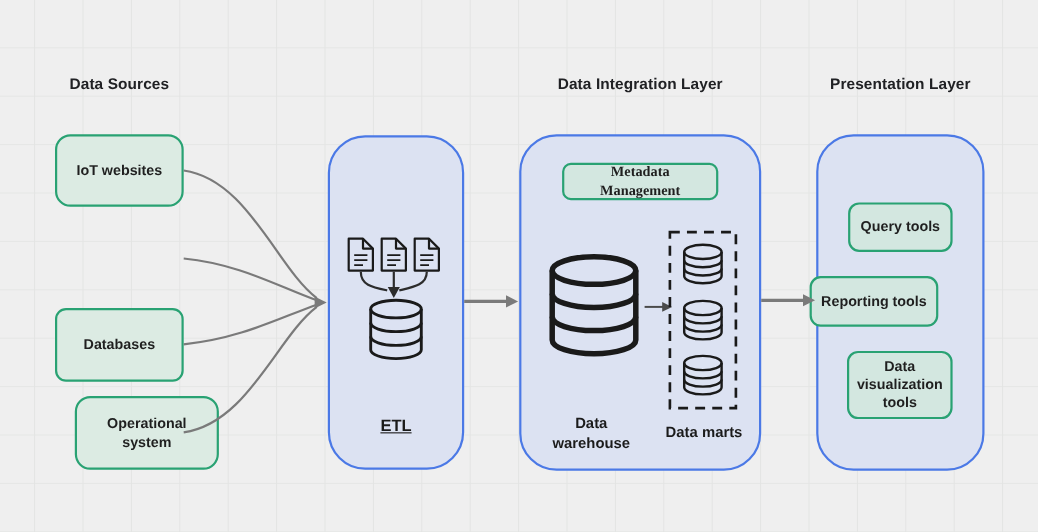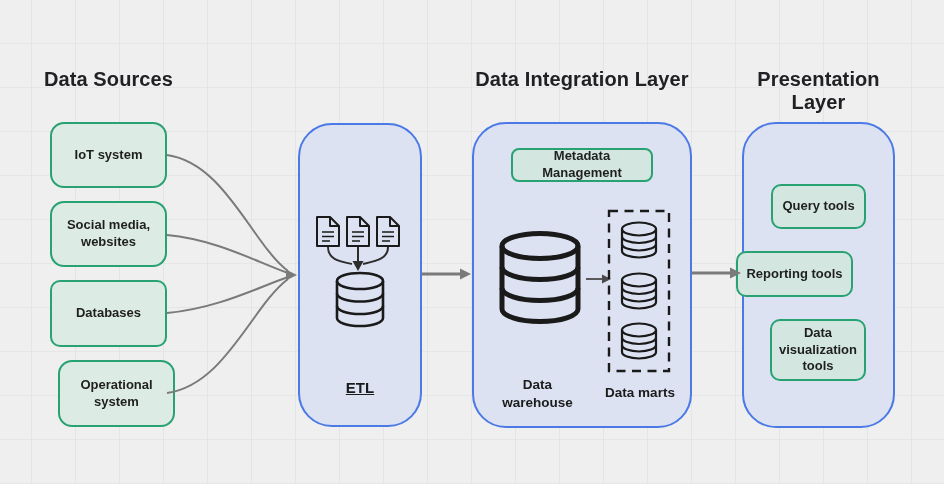--- a/index.html
+++ b/index.html
@@ -13,21 +13,21 @@
     position:relative;width:944px;height:484px;
     background-color:#efefef;
     background-image:
       linear-gradient(to right,#e3e4e3 1px,transparent 1px),
       linear-gradient(to bottom,#e5e6e5 1px,transparent 1px);
     background-size:44px 44px;
     background-position:31px 43px;
   }
   .col-title{
     position:absolute;
-    font-weight:bold;font-size:20px;color:#202124;
+    font-weight:bold;font-size:14px;color:#202124;
     text-align:center;letter-spacing:.1px;
   }
   .node{
     position:absolute;box-sizing:border-box;
     display:flex;align-items:center;justify-content:center;
     text-align:center;
     font-weight:bold;font-size:13px;color:#1f1f1f;line-height:1.3;
   }
   .green{
     background:#dcebe3;
@@ -57,30 +57,29 @@
 </style>
 </head>
 <body>
 
 <div id="canvas">
 
   <div class="col-title" style="left:30px;top:68px;width:157px;">Data Sources</div>
   <div class="col-title" style="left:472px;top:68px;width:220px;">Data Integration Layer</div>
   <div class="col-title" style="left:742px;top:68px;width:153px;">Presentation Layer</div>
 
-  <div class="node green" style="left:50px;top:122px;width:117px;height:66px;">IoT system</div>
-  <div class="node green" style="left:50px;top:201px;width:117px;height:66px;">Social media, websites</div>
+  <div class="node green" style="left:50px;top:122px;width:117px;height:66px;">IoT websites</div>
   <div class="node green" style="left:50px;top:280px;width:117px;height:67px;border-radius:10px;">Databases</div>
-  <div class="node green" style="left:58px;top:360px;width:117px;height:67px;">Operational system</div>
+  <div class="node green" style="left:68px;top:360px;width:131px;height:67px;">Operational system</div>
 
   <div class="container-blue" style="left:298px;top:123px;width:124px;height:304px;"></div>
   <div class="flow-label" id="etl-label" style="left:298px;top:378px;width:124px;">ETL</div>
 
   <div class="container-blue" style="left:472px;top:122px;width:220px;height:306px;"></div>
-  <div class="node green-inner" style="left:511px;top:148px;width:142px;height:34px;border-radius:8px;">Metadata Management</div>
+  <div class="node green-inner" style="left:511px;top:148px;width:142px;height:34px;border-radius:8px;font-family:Liberation Serif, serif;">Metadata Management</div>
   <div class="flow-label sub-label" style="left:490px;top:376px;width:95px;">Data warehouse</div>
   <div class="flow-label sub-label" style="left:594px;top:384px;width:92px;">Data marts</div>
 
   <div class="container-blue" style="left:742px;top:122px;width:153px;height:306px;"></div>
   <div class="node green-inner" style="left:771px;top:184px;width:95px;height:45px;">Query tools</div>
   <div class="node green-inner" style="left:736px;top:251px;width:117px;height:46px;">Reporting tools</div>
   <div class="node green-inner" style="left:770px;top:319px;width:96px;height:62px;">Data visualization tools</div>
 
   <svg id="overlay" width="944" height="484" viewBox="0 0 944 484">
 

